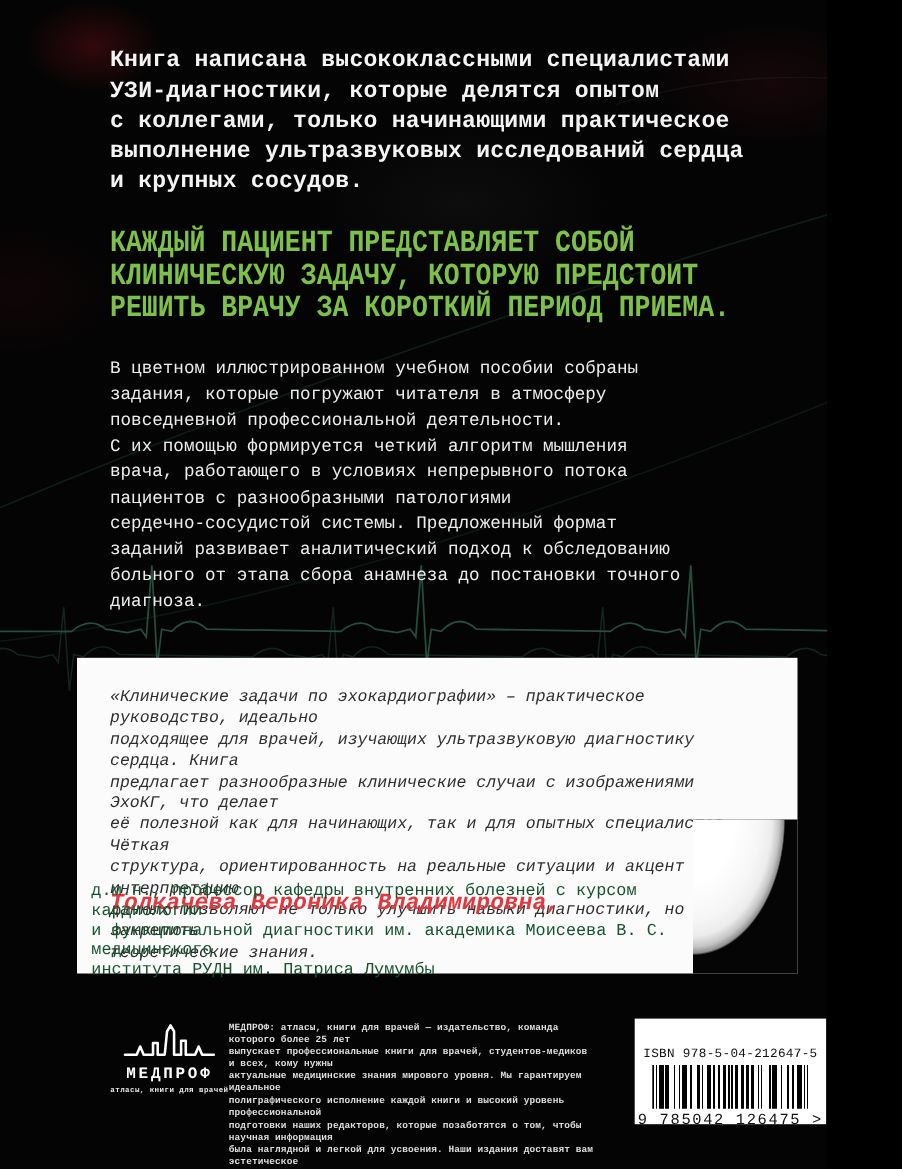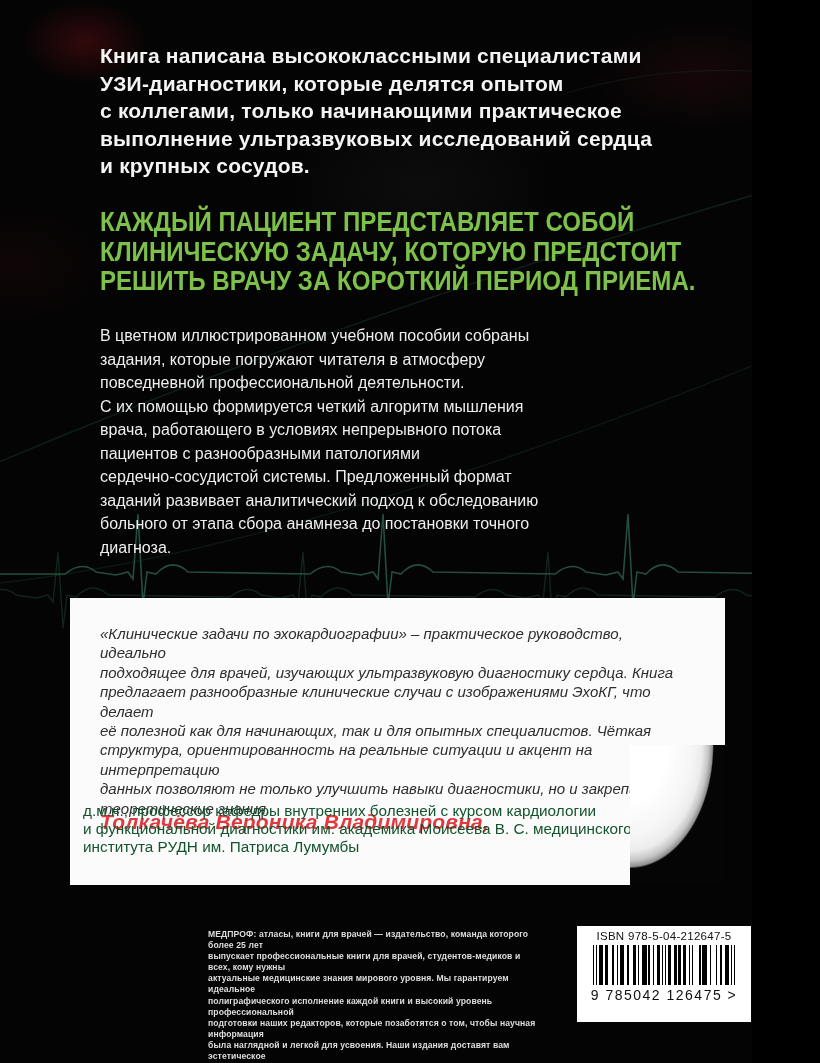--- a/index.html
+++ b/index.html
@@ -1,18 +1,18 @@
 <!DOCTYPE html>
 <html><head>
 <meta charset="utf-8">
 <style>
   html,body{margin:0;padding:0;background:#000;}
   .cover{
     position:relative;width:752px;height:1063px;overflow:hidden;
-    font-family:Liberation Sans, sans-serif;
+    font-family:Liberation Mono, monospace;
     background:
       radial-gradient(90px 60px at 85px 42px, rgba(120,16,22,.40), transparent 70%),
       radial-gradient(160px 80px at 700px 75px, rgba(70,14,22,.28), transparent 70%),
       radial-gradient(140px 90px at 15px 265px, rgba(60,10,16,.20), transparent 70%),
       radial-gradient(200px 110px at 420px 185px, rgba(40,40,44,.25), transparent 70%),
       #040404;
   }
   .bg-svg{position:absolute;left:0;top:0;pointer-events:none;}
   .intro{
     position:absolute;left:100px;top:42px;width:600px;
@@ -62,21 +62,21 @@
   .logo-subtitle{font-size:6.8px;font-weight:700;letter-spacing:.4px;margin-top:3px;color:#e8e8e8;}
   .about{
     position:absolute;left:208px;top:929px;width:334px;
     color:#dedede;font-size:8.6px;font-weight:700;line-height:11.1px;
     white-space:pre-line;letter-spacing:.1px;
   }
   .barcode-box{
     position:absolute;left:577px;top:926px;width:174px;height:96px;
     background:#ffffff;text-align:center;color:#111;
   }
-  .isbn-label{font-size:11.5px;margin-top:4px;letter-spacing:.3px;}
+  .isbn-label{font-size:11.5px;margin-top:26px;letter-spacing:.3px;}
   .bars{margin-top:3px;}
   .barcode-digits{font-size:14px;letter-spacing:1.5px;margin-top:-2px;}
 </style>
 </head>
 <body>
 
 <div class="cover">
 
   <svg class="bg-svg" width="820" height="1063" viewBox="0 0 820 1063" fill="none">
     <path id="arc1" d="M -20 470 Q 380 300 840 170" stroke-width="1.5" opacity="0.30" stroke="#2a5a45"></path>
@@ -118,20 +118,27 @@
 структура, ориентированность на реальные ситуации и акцент на интерпретацию
 данных позволяют не только улучшить навыки диагностики, но и закрепить
 теоретические знания.</div>
     <div class="author-name" style="color: rgb(224, 58, 64);">Толкачёва Вероника Владимировна,</div>
     <div class="author-bio">д.м.н., профессор кафедры внутренних болезней с курсом кардиологии
 и функциональной диагностики им. академика Моисеева В. С.  медицинского
 института РУДН им. Патриса Лумумбы</div>
     <div class="curl"></div>
   </div>
 
+  <div class="logo">
+    <svg width="96" height="34" viewBox="0 0 80 32" fill="none">
+      <path d="M2 29 L12 29 L15 22 L18 29 L26 29 L26 19 L30 19 L30 29 L36 29 L38 9 L41 4 L44 9 L44 29 L50 29 L50 17 L54 17 L54 29 L62 29 L65 22 L68 29 L78 29" stroke="#ffffff" stroke-width="2.2" stroke-linejoin="round" stroke-linecap="round"></path>
+    </svg>
+    <div class="logo-title">МЕДПРОФ</div>
+    <div class="logo-subtitle">атласы, книги для врачей</div>
+  </div>
 
   <div class="about">МЕДПРОФ: атласы, книги для врачей — издательство, команда которого более 25 лет
 выпускает профессиональные книги для врачей, студентов-медиков и всех, кому нужны
 актуальные медицинские знания мирового уровня. Мы гарантируем идеальное
 полиграфического исполнение каждой книги и высокий уровень профессиональной
 подготовки наших редакторов, которые позаботятся о том, чтобы научная информация
 была наглядной и легкой для усвоения. Наши издания доставят вам эстетическое
 удовольствие, обозначат статус и помогут в практике.</div>
 
   <div class="barcode-box">

